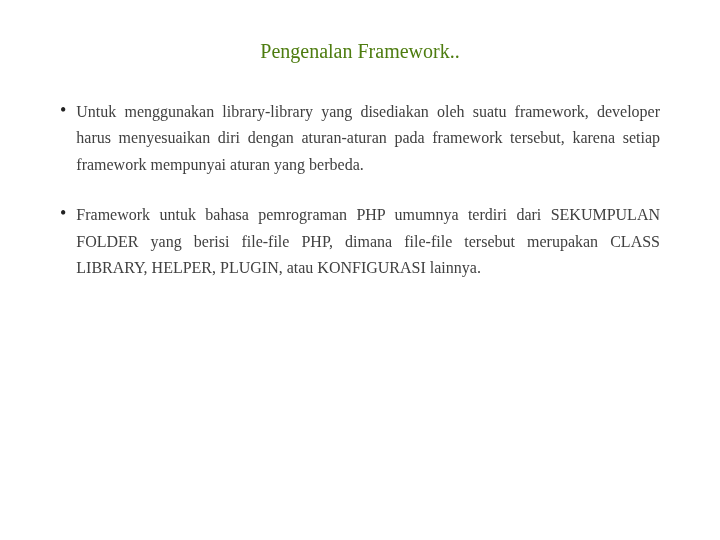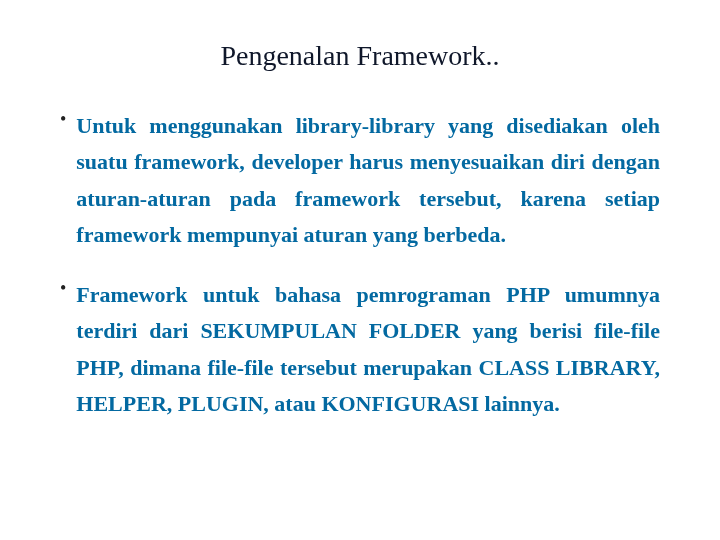--- a/index.html
+++ b/index.html
@@ -14,23 +14,23 @@
       background-color: #ffffff;
       font-family: 'Georgia', 'Times New Roman', serif;
       display: flex;
       flex-direction: column;
       align-items: center;
       justify-content: flex-start;
       padding: 40px 60px 40px 60px;
     }
 
     .title {
-      font-size: 28px;
+      font-size: 20px;
       font-weight: normal;
-      color: #0f172a;
+      color: #4d7c0f;
       margin-bottom: 36px;
       align-self: center;
       text-align: center;
     }
 
     .content {
       width: 100%;
     }
 
     .bullet-item {
@@ -41,25 +41,24 @@
 
     .bullet-dot {
       font-size: 18px;
       color: #222222;
       margin-right: 10px;
       margin-top: 1px;
       flex-shrink: 0;
     }
 
     .bullet-text {
-      font-size: 22px;
-      color: #0369a1;
+      font-size: 16px;
+      color: #404040;
       line-height: 1.65;
       text-align: justify;
-      font-weight: bold;
     }
   </style>
 </head>
 <body>
 
 <h1 class="title">Pengenalan Framework..</h1>
 
 <div class="content">
 
   <div class="bullet-item">

